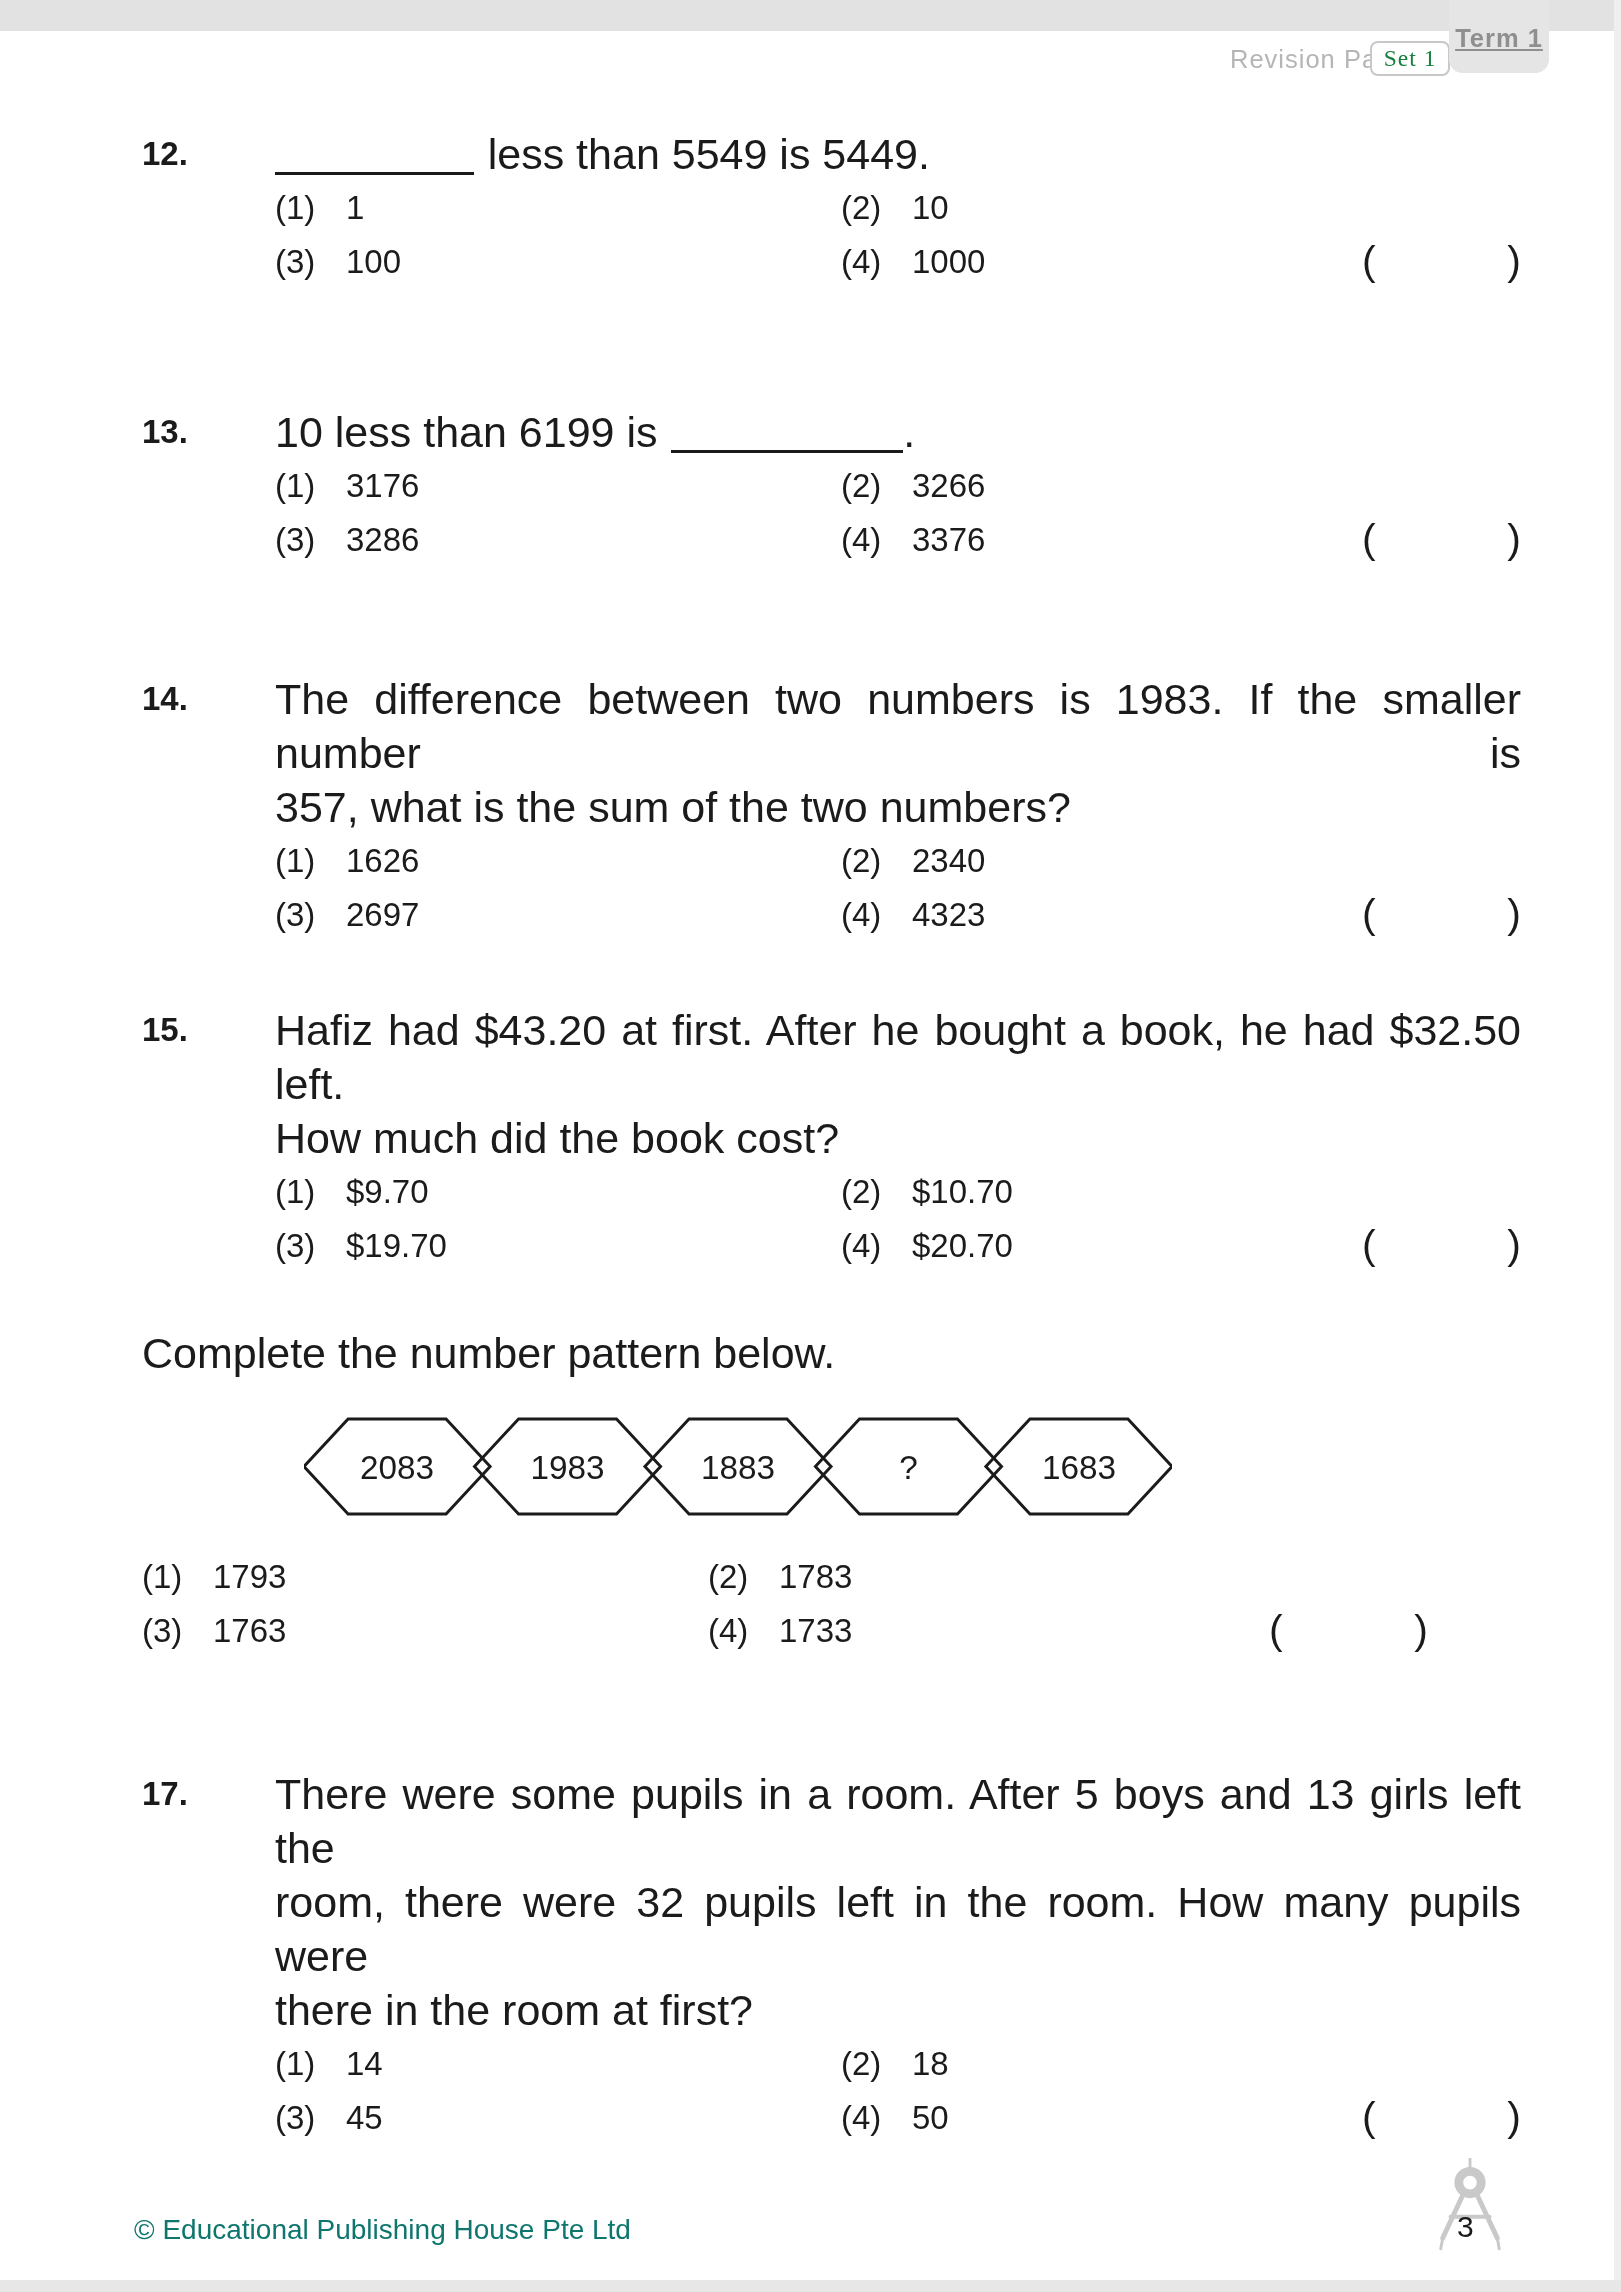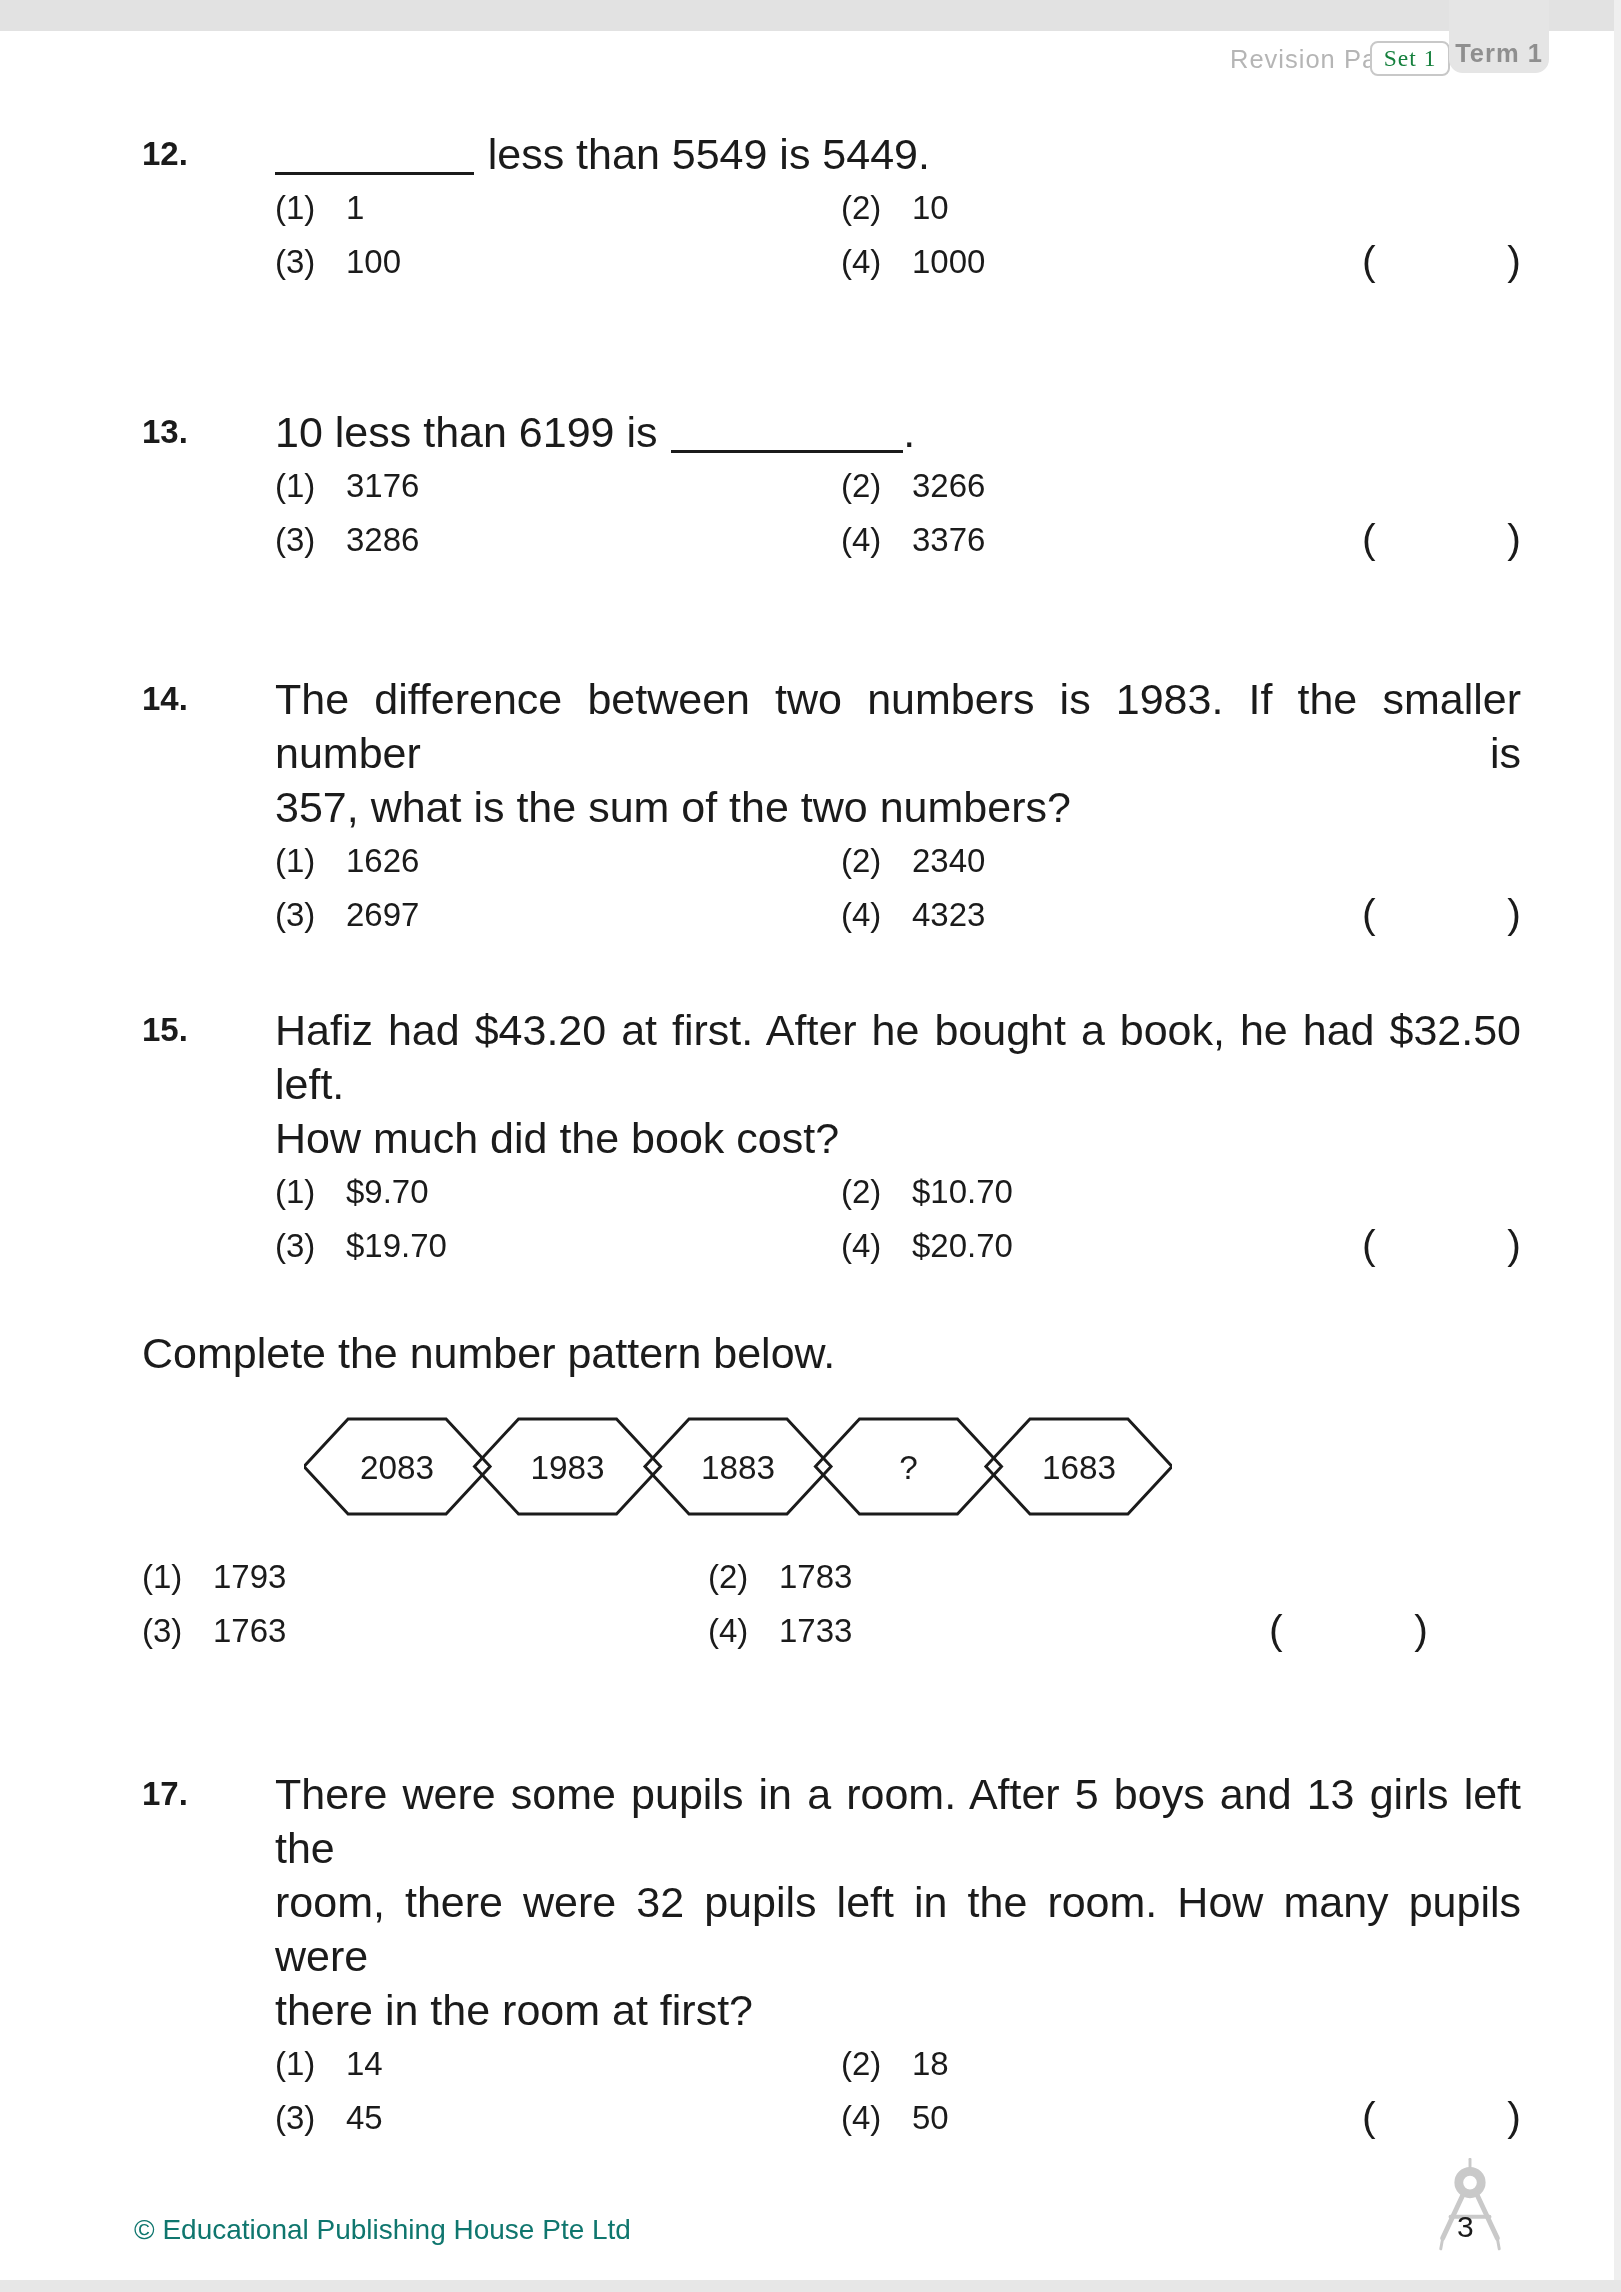--- a/index.html
+++ b/index.html
@@ -19,22 +19,22 @@
   .rev-label{position:absolute;left:1230px;top:45px;font-size:25.5px;color:#b5b5b5;letter-spacing:1px;}
   .set-box{
     position:absolute;left:1370px;top:41px;
     border:2px solid #c8c8c8;border-radius:7.8px;background:#ffffff;
     padding:2px 11.8px;font-size:23.5px;color:#15803d;letter-spacing:1px;font-family:Liberation Serif, serif;
   }
   .term-tab{
     position:absolute;left:1449px;top:0;width:100px;height:73px;
     background:#e5e5e5;border-radius:0 0 13.7px 13.7px;
     display:flex;align-items:flex-end;justify-content:center;
-    box-sizing:border-box;padding-bottom:5px;
-    font-size:25.5px;font-weight:bold;color:#8f8f8f;letter-spacing:1px;
+    box-sizing:border-box;padding-bottom:20px;
+    font-size:25.5px;font-weight:bold;color:#8f8f8f;letter-spacing:1px;text-decoration:underline;
   }
   
   .q{position:absolute;left:142px;width:1379px;display:flex;gap:40px;}
   .qnum{width:93px;font-weight:bold;font-size:33px;line-height:54px;flex:0 0 93px;}
   .qbody{width:1286px;position:relative;}
   .stem-line{font-size:43px;line-height:54px;}
   .fill{text-align:justify;text-align-last:justify;}
   .orow{display:flex;position:relative;font-size:33px;line-height:54px;}
   .opt{width:566px;display:flex;flex:0 0 auto;}
   .opt.second{width:auto;}

